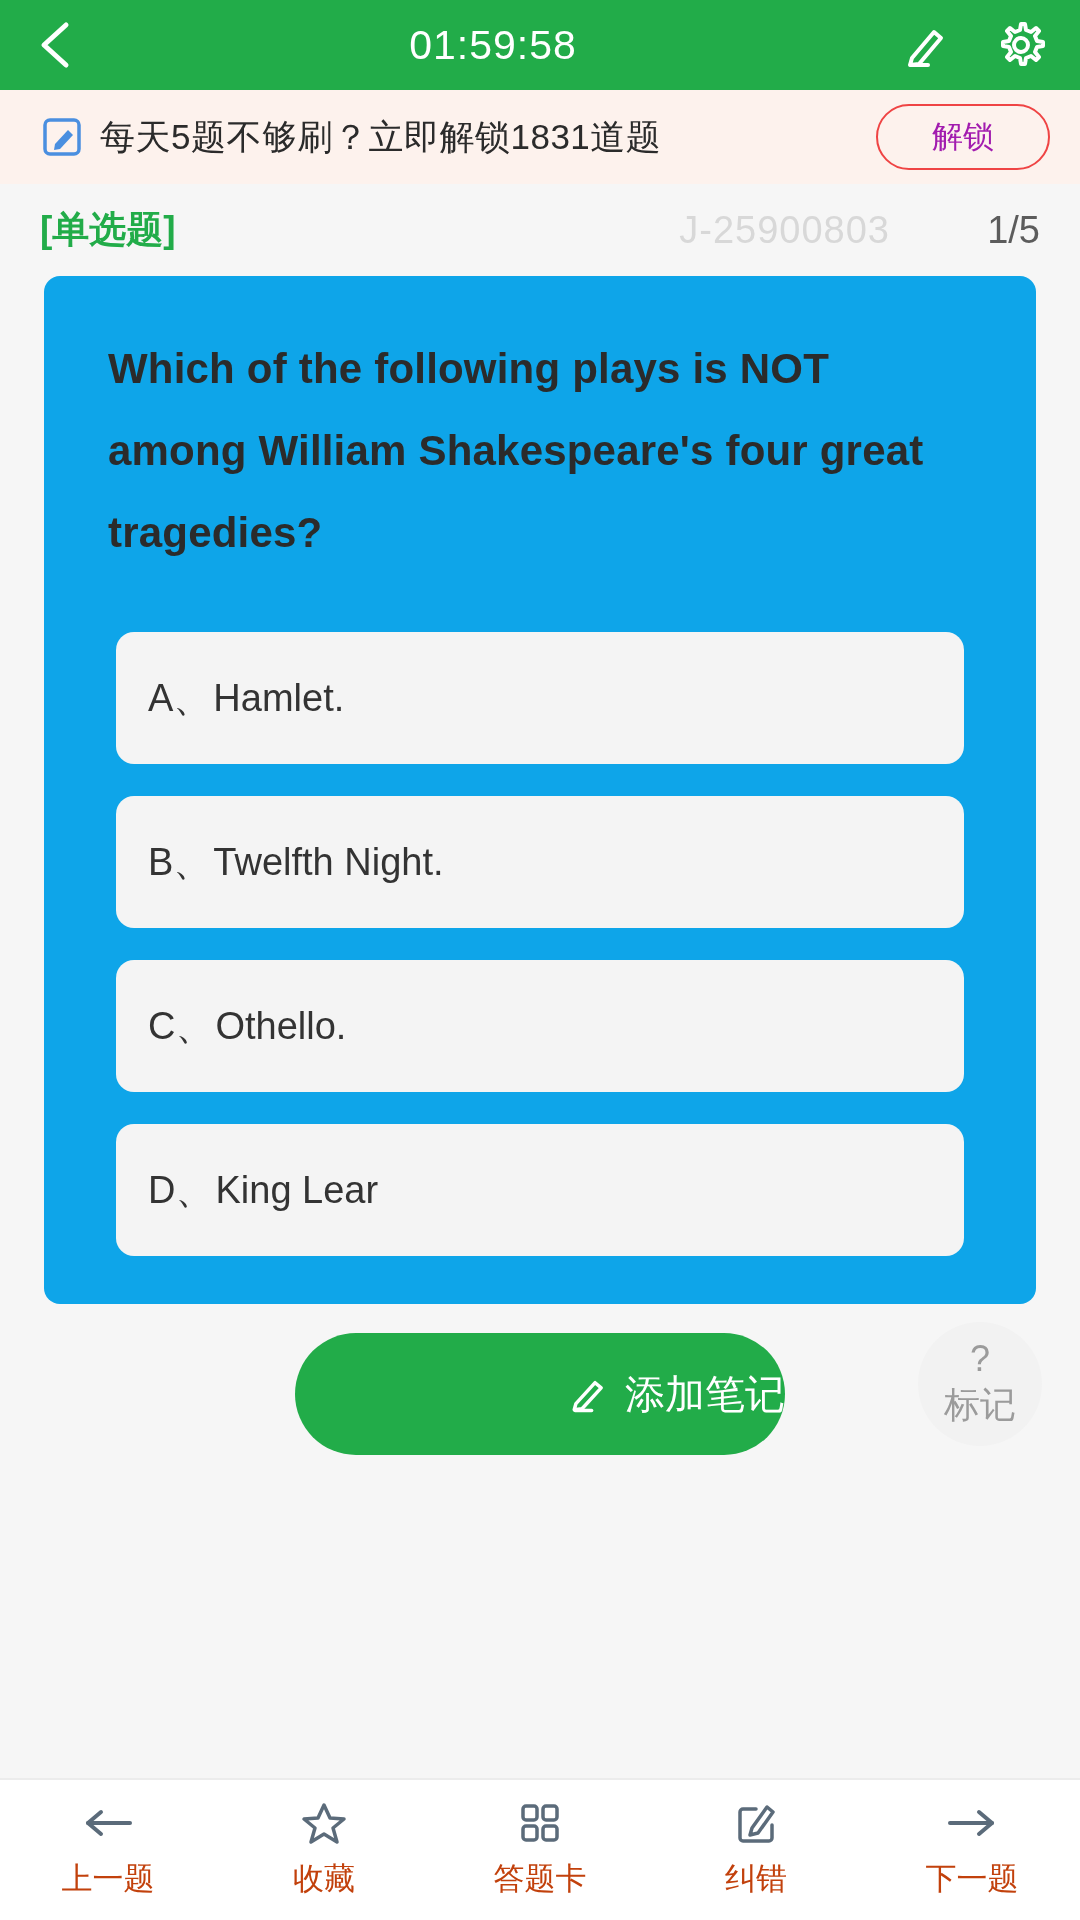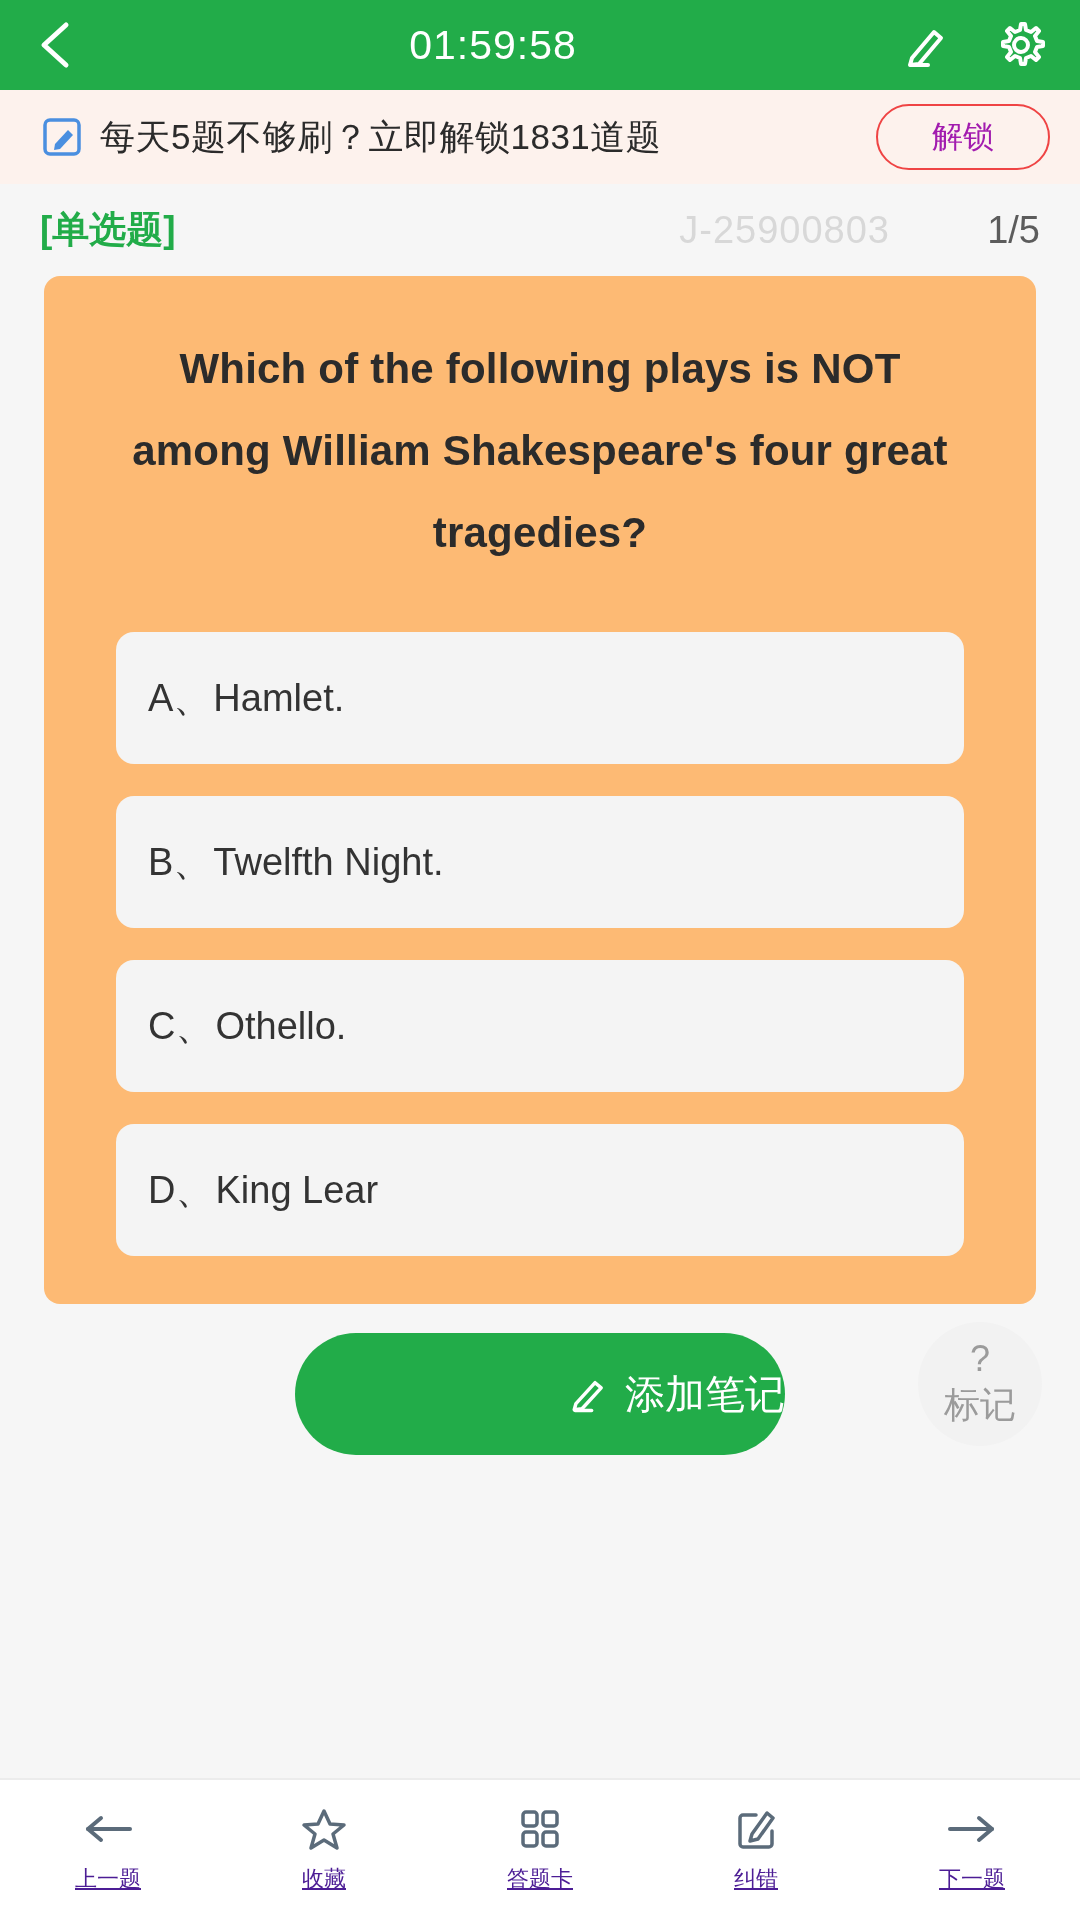--- a/index.html
+++ b/index.html
@@ -107,24 +107,23 @@
     color: #5c5c5c;
     font-size: 38px;
   }
 
   
   .card-wrap {
     padding: 0 44px;
     flex: 0 0 auto;
   }
   .card {
-    background: #fdba74;
+    background: #0ea5e9;
     border-radius: 16px;
     padding: 52px 36px 48px 36px;
-    text-align: center;
   }
   .question {
     font-size: 42px;
     line-height: 82px;
     font-weight: 700;
     color: #2b2b2b;
     padding: 0 28px;
     letter-spacing: 0.2px;
   }
   .options {
@@ -197,21 +196,21 @@
   .nav-item {
     flex: 1;
     display: flex;
     flex-direction: column;
     align-items: center;
     justify-content: center;
     gap: 12px;
     color: #4a4a4a;
   }
   .nav-icon { height: 46px; display: flex; align-items: center; justify-content: center; }
-  .nav-label { font-size: 22px; color: #4c1d95; text-decoration: underline; }
+  .nav-label { font-size: 31px; color: #c2410c; }
   svg { display: block; }
 </style>
 </head>
 <body>
 
 <div class="app">
 
   <div class="header">
     <div class="header-back">
       <span>

